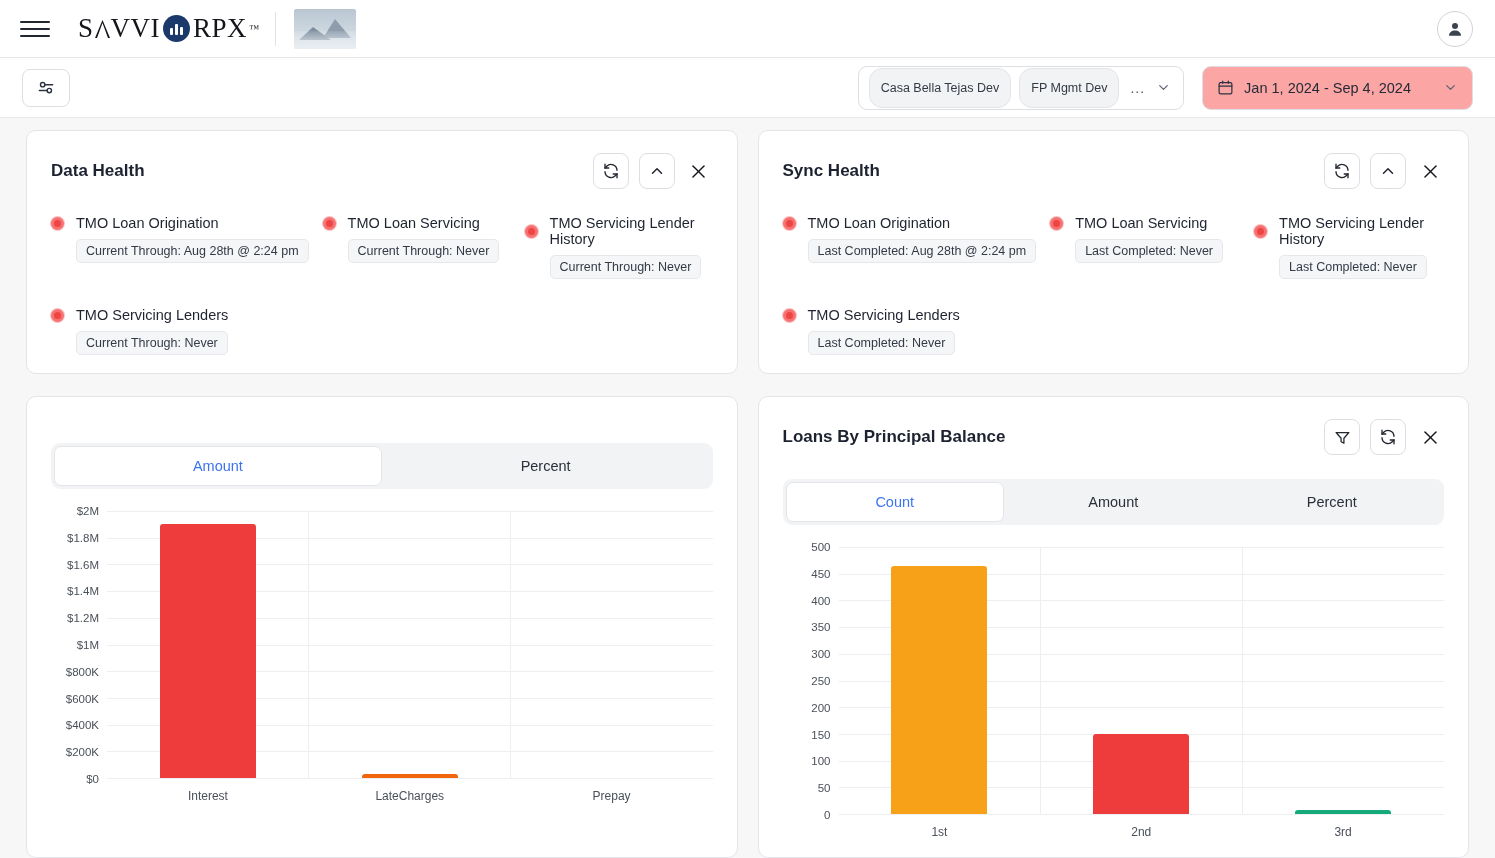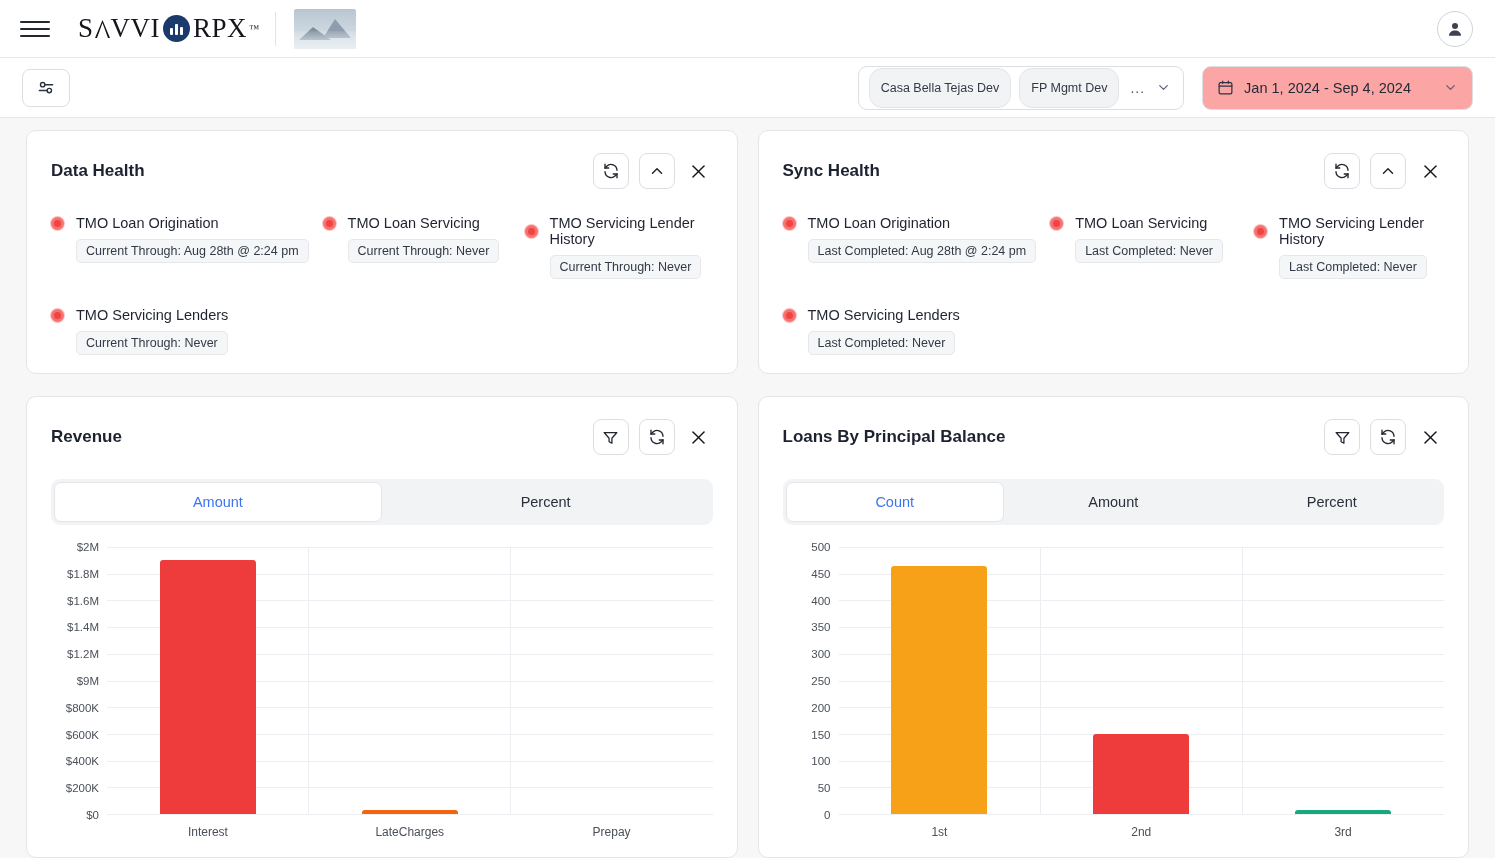--- a/index.html
+++ b/index.html
@@ -337,58 +337,34 @@
             </div>
           <span class="pill">Last Completed: Never</span>
         </div>
       </div>
     </div>
   </div>
 
   <div class="row">
 
     <div class="card">
-      <div class="card-head">
-        <div class="card-title">Revenue</div>
-        <div class="card-actions">
-          <div class="act-box">
-            <svg width="17" height="17" viewBox="0 0 24 24" fill="none" stroke="#22272f" stroke-width="1.8" stroke-linejoin="round">
-              <polygon points="3 5 21 5 14 13 14 20 10 18 10 13"></polygon>
-            </svg>
-          </div>
-          <div class="act-box">
-            <svg width="18" height="18" viewBox="0 0 24 24" fill="none" stroke="#22272f" stroke-width="1.8" stroke-linecap="round">
-              <path d="M20 11a8 8 0 0 0-13.7-5.3L4 8"></path>
-                <polyline points="4 3 4 8 9 8"></polyline>
-              <path d="M4 13a8 8 0 0 0 13.7 5.3L20 16"></path>
-                <polyline points="20 21 20 16 15 16"></polyline>
-            </svg>
-          </div>
-          <div class="act-plain">
-            <svg width="19" height="19" viewBox="0 0 24 24" fill="none" stroke="#14161b" stroke-width="1.8" stroke-linecap="round">
-              <line x1="5" y1="5" x2="19" y2="19"></line>
-                <line x1="19" y1="5" x2="5" y2="19"></line>
-            </svg>
-          </div>
-        </div>
-      </div>
 
       <div class="tabs">
         <div class="tab active">Amount</div>
         <div class="tab">Percent</div>
       </div>
 
       <div class="chart">
         <div class="y-axis">
             <div class="y-tick" style="top: 0%;">$2M</div>
             <div class="y-tick" style="top: 10%;">$1.8M</div>
             <div class="y-tick" style="top: 20%;">$1.6M</div>
             <div class="y-tick" style="top: 30%;">$1.4M</div>
             <div class="y-tick" style="top: 40%;">$1.2M</div>
-            <div class="y-tick" style="top: 50%;">$9M</div>
+            <div class="y-tick" style="top: 50%;">$1M</div>
             <div class="y-tick" style="top: 60%;">$800K</div>
             <div class="y-tick" style="top: 70%;">$600K</div>
             <div class="y-tick" style="top: 80%;">$400K</div>
             <div class="y-tick" style="top: 90%;">$200K</div>
             <div class="y-tick" style="top: 100%;">$0</div>
           </div>
         <div class="plot">
             <div class="gridline" style="top: 0%;"></div>
             <div class="gridline" style="top: 10%;"></div>
             <div class="gridline" style="top: 20%;"></div>

